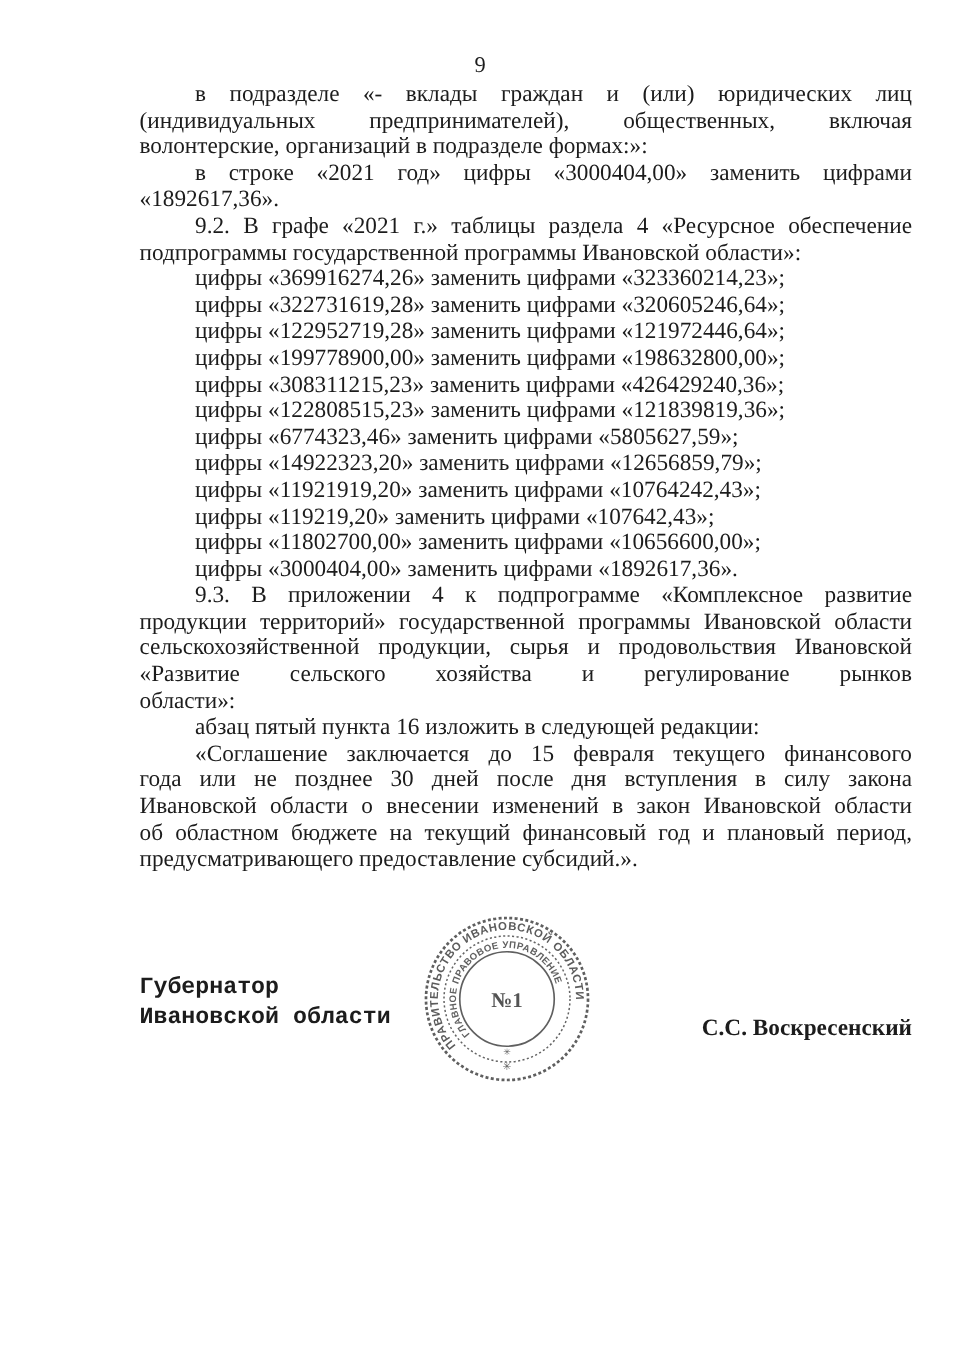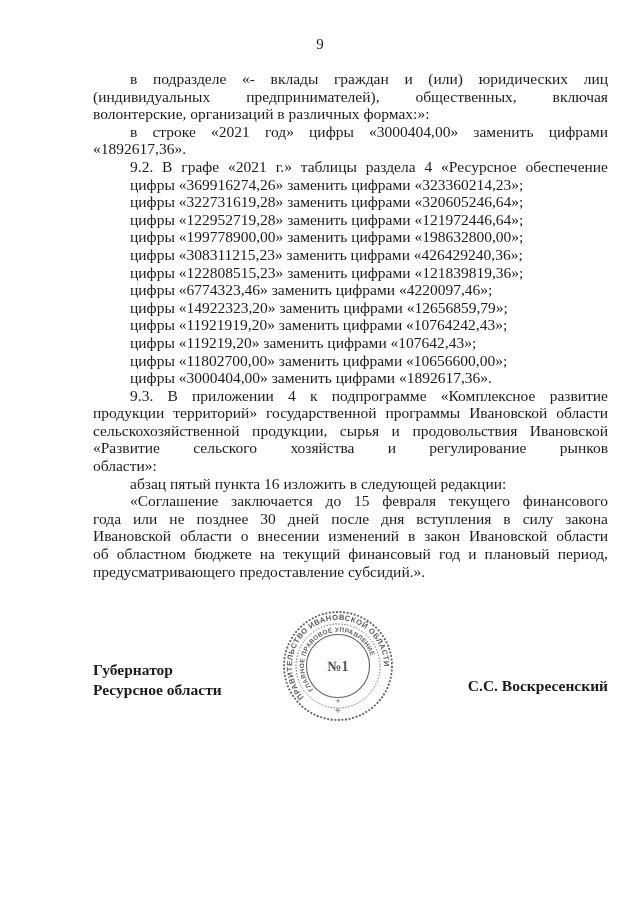--- a/index.html
+++ b/index.html
@@ -22,21 +22,21 @@
     top: 36px;
     left: 0;
     width: 640px;
     text-align: center;
     font-size: 15px;
     line-height: 17px;
   }
   .doc-body {
     position: absolute;
     left: 93px;
-    top: 70px;
+    top: 54px;
     width: 515px;
     font-size: 15.5px;
     line-height: 17.6px;
   }
   .line {
     min-height: 17.6px;
     text-align: left;
     white-space: normal;
   }
   .line.ind { text-indent: 37px; }
@@ -49,21 +49,22 @@
     left: 93px;
     top: 645px;
     width: 515px;
     font-weight: bold;
     font-size: 15.5px;
     line-height: 19.5px;
   }
   .sig-left {
     position: absolute;
     left: 0;
-    top: 15px;
+    top: 4px;
+    font-family: Liberation Mono, monospace;
   }
   .sig-right {
     position: absolute;
     right: 0;
     top: 19.5px;
     text-align: right;
     margin-top: 11px;
   }
   .stamp {
     position: absolute;
@@ -83,31 +84,32 @@
 <body>
 
 <div class="page">
 
   <div class="page-number">9</div>
 
   <div class="doc-body">
 
   <div class="line ind j">в подразделе «- вклады граждан и (или) юридических лиц</div>
       <div class="line j">(индивидуальных предпринимателей), общественных, включая</div>
-      <div class="line">волонтерские, организаций в различных формах:»:</div>
+      <div class="line">волонтерские, организаций в подразделе формах:»:</div>
       <div class="line ind j">в строке «2021 год» цифры «3000404,00» заменить цифрами</div>
       <div class="line">«1892617,36».</div>
       <div class="line ind j">9.2. В графе «2021 г.» таблицы раздела 4 «Ресурсное обеспечение</div>
+      <div class="line">подпрограммы государственной программы Ивановской области»:</div>
       <div class="line ind">цифры «369916274,26» заменить цифрами «323360214,23»;</div>
       <div class="line ind">цифры «322731619,28» заменить цифрами «320605246,64»;</div>
       <div class="line ind">цифры «122952719,28» заменить цифрами «121972446,64»;</div>
       <div class="line ind">цифры «199778900,00» заменить цифрами «198632800,00»;</div>
       <div class="line ind">цифры «308311215,23» заменить цифрами «426429240,36»;</div>
       <div class="line ind">цифры «122808515,23» заменить цифрами «121839819,36»;</div>
-      <div class="line ind">цифры «6774323,46» заменить цифрами «4220097,46»;</div>
+      <div class="line ind">цифры «6774323,46» заменить цифрами «5805627,59»;</div>
       <div class="line ind">цифры «14922323,20» заменить цифрами «12656859,79»;</div>
       <div class="line ind">цифры «11921919,20» заменить цифрами «10764242,43»;</div>
       <div class="line ind">цифры «119219,20» заменить цифрами «107642,43»;</div>
       <div class="line ind">цифры «11802700,00» заменить цифрами «10656600,00»;</div>
       <div class="line ind">цифры «3000404,00» заменить цифрами «1892617,36».</div>
       <div class="line ind j">9.3. В приложении 4 к подпрограмме «Комплексное развитие</div>
       <div class="line j">продукции территорий» государственной программы Ивановской области</div>
       <div class="line j">сельскохозяйственной продукции, сырья и продовольствия Ивановской</div>
       <div class="line j">«Развитие сельского хозяйства и регулирование рынков</div>
       <div class="line">области»:</div>
@@ -136,18 +138,18 @@
       </text>
       <text x="62" y="67" text-anchor="middle" font-size="14" font-weight="bold" font-family="Liberation Serif, DejaVu Serif, serif" fill="#3d3d3d">№1</text>
       <text x="62" y="99" text-anchor="middle" font-size="6" fill="#4a4a4a">✳</text>
       <text x="62" y="109" text-anchor="middle" font-size="7" fill="#4a4a4a">✳</text>
     </svg>
   </div>
 
   <div class="signature">
     <div class="sig-left">
       <div>Губернатор</div>
-      <div>Ресурсное области</div>
+      <div>Ивановской области</div>
     </div>
     <div class="sig-right">С.С. Воскресенский</div>
   </div>
 
 </div>
 
 </body></html>

